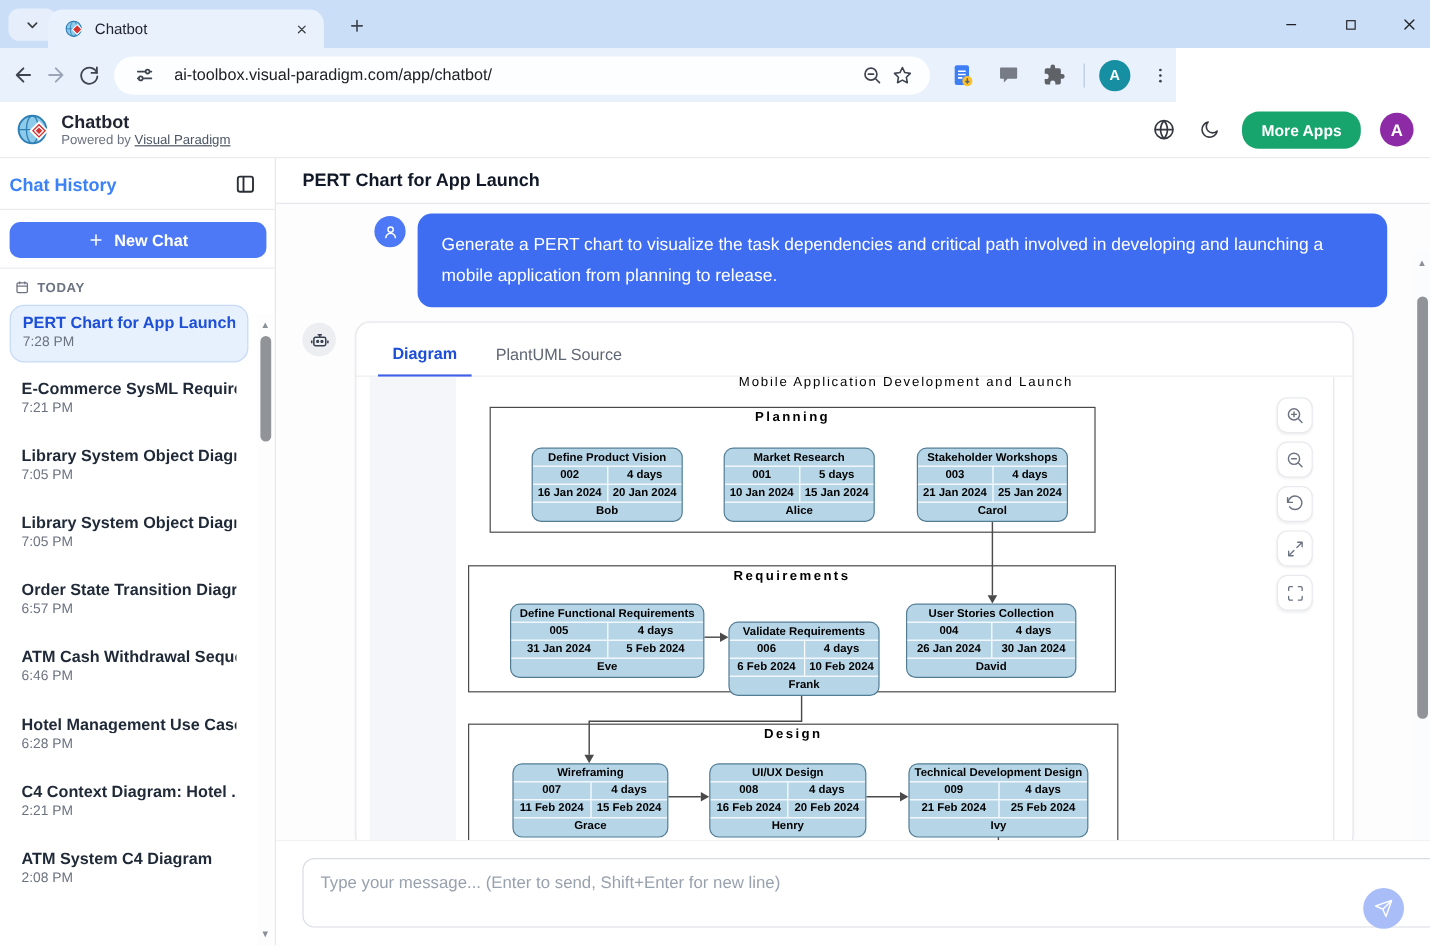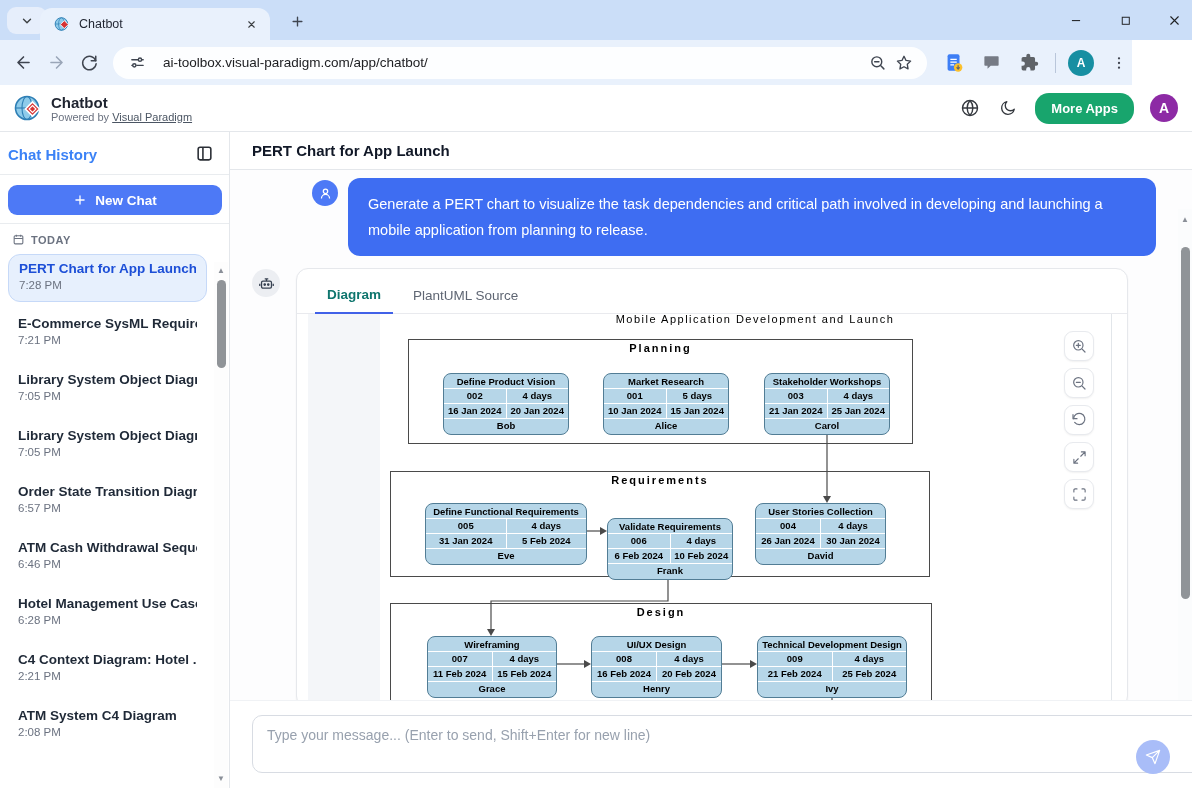--- a/index.html
+++ b/index.html
@@ -10,21 +10,21 @@
   
   .tabstrip { position:absolute; left:0; top:0; width:1192px; height:40px; background:#cbdef8; }
   .tab-search-btn { position:absolute; left:7px; top:7px; width:40px; height:27px; border-radius:9px; background:#e6eefb; display:flex; align-items:center; justify-content:center; color:#3c4043; }
   .tab { position:absolute; left:40px; top:8px; width:230px; height:32px; background:#e9f1fc; border-radius:12px 12px 0 0; display:flex; align-items:center; padding:0 10px 0 14px; }
   .tab-title { flex:1; font-size:12.5px; color:#1f2430; margin-left:9px; white-space:nowrap; overflow:hidden; }
   .tab-close { color:#3c4043; width:18px; height:18px; display:flex; align-items:center; justify-content:center; border-radius:50%; }
   .newtab-btn { position:absolute; left:285px; top:9px; width:24px; height:24px; color:#3f4550; display:flex; align-items:center; justify-content:center; }
   .win-controls { position:absolute; right:10px; top:0; height:40px; display:flex; align-items:center; gap:33px; color:#202124; }
   .win-btn { width:16px; height:16px; display:flex; align-items:center; justify-content:center; }
 
-  .toolbar { position:absolute; left:0; top:40px; width:1132px; height:45px; background:#e9f1fc; display:flex; align-items:center; }
+  .toolbar { position:absolute; left:0; top:40px; width:980px; height:45px; background:#e9f1fc; display:flex; align-items:center; }
   .nav-ico { width:34px; height:34px; display:flex; align-items:center; justify-content:center; border-radius:50%; color:#3f4550; }
   .nav-ico.disabled { color:#9aa6b8; }
   .omnibox { margin-left:8px; width:852px; height:32px; background:#fdfeff; border-radius:16px; display:flex; align-items:center; padding:0 10px 0 12px; }
   .omni-url { flex:1; font-size:13.5px; color:#202124; margin-left:12px; white-space:nowrap; overflow:hidden; }
   .omni-ico { width:26px; height:26px; display:flex; align-items:center; justify-content:center; color:#3f4550; }
   .tb-right { display:flex; align-items:center; gap:12px; margin-left:14px; color:#3f4550; }
   .tb-ico { width:26px; height:26px; display:flex; align-items:center; justify-content:center; }
   .tb-sep { width:1px; height:20px; background:#b9c6da; }
   .avatar-sm { width:26px; height:26px; border-radius:50%; background:#178fa2; color:#fff; font-size:12px; font-weight:bold; display:flex; align-items:center; justify-content:center; }
 
@@ -70,21 +70,21 @@
 
   .user-row { position:absolute; left:82px; top:8px; display:flex; }
   .user-avatar { width:26px; height:26px; border-radius:50%; background:#4d79f6; color:#fff; display:flex; align-items:center; justify-content:center; margin-right:10px; margin-top:2px; }
   .bubble { width:808px; background:#3e6df2; color:#fff; border-radius:12px; padding:13px 20px; font-size:14.5px; line-height:26px; }
 
   .bot-avatar { position:absolute; left:22px; top:99px; width:28px; height:28px; border-radius:50%; background:#eceef2; color:#374151; display:flex; align-items:center; justify-content:center; }
 
   .card { position:absolute; left:66px; top:98px; width:832px; height:440px; background:#fff; border:1px solid #e6e8ec; border-radius:12px; box-shadow:0 1px 2px rgba(0,0,0,.05); }
   .card-tabs { position:absolute; left:0; top:0; right:0; height:45px; border-bottom:1px solid #e9eaee; display:flex; align-items:flex-end; padding-left:18px; gap:8px; }
   .ctab { font-size:13.5px; padding:10px 12px; color:#5f6673; }
-  .ctab.active { color:#0f766e; font-weight:600; border-bottom:2px solid #4161e8; margin-bottom:-1px; }
+  .ctab.active { color:#1d4ed8; font-weight:600; border-bottom:2px solid #4161e8; margin-bottom:-1px; }
   .dgm-viewport { position:absolute; left:1px; right:1px; top:45px; bottom:0; background:#fff; overflow:hidden; border-radius:0 0 11px 11px; }
   .dgm-gutter { position:absolute; left:10px; top:0; bottom:0; width:72px; background:#f4f6f9; }
   .dgm-edge { position:absolute; left:813px; top:0; bottom:0; width:1px; background:#e2e6ea; }
 
   
   .pert { position:absolute; left:0; top:0; width:832px; height:395px; color:#000; }
   .pert-title { position:absolute; left:100px; top:-1px; width:714px; text-align:center; font-size:11px; font-weight:normal; letter-spacing:1.5px; }
   .sec { position:absolute; border:1px solid #4a4a4a; }
   .sec-label { position:absolute; top:2px; left:0; right:0; text-align:center; font-size:11px; font-weight:bold; letter-spacing:2px; }
   .task { position:absolute; background:#b6d6e8; border:1px solid #527d95; border-radius:8px; overflow:hidden; text-align:center; font-size:9.5px; font-weight:bold; }
@@ -450,21 +450,21 @@
               <div class="trow">
                   <div class="tc">006</div>
                   <div class="tc">4 days</div>
                 </div>
               <div class="trow">
                   <div class="tc">6 Feb 2024</div>
                   <div class="tc">10 Feb 2024</div>
                 </div>
               <div class="towner">Frank</div>
             </div>
-            <div class="task" style="left:457px; top:189px; width:131px">
+            <div class="task" style="left:457px; top:189px; width:142px">
               <div class="tname">User Stories Collection</div>
               <div class="trow">
                   <div class="tc">004</div>
                   <div class="tc">4 days</div>
                 </div>
               <div class="trow">
                   <div class="tc">26 Jan 2024</div>
                   <div class="tc">30 Jan 2024</div>
                 </div>
               <div class="towner">David</div>

